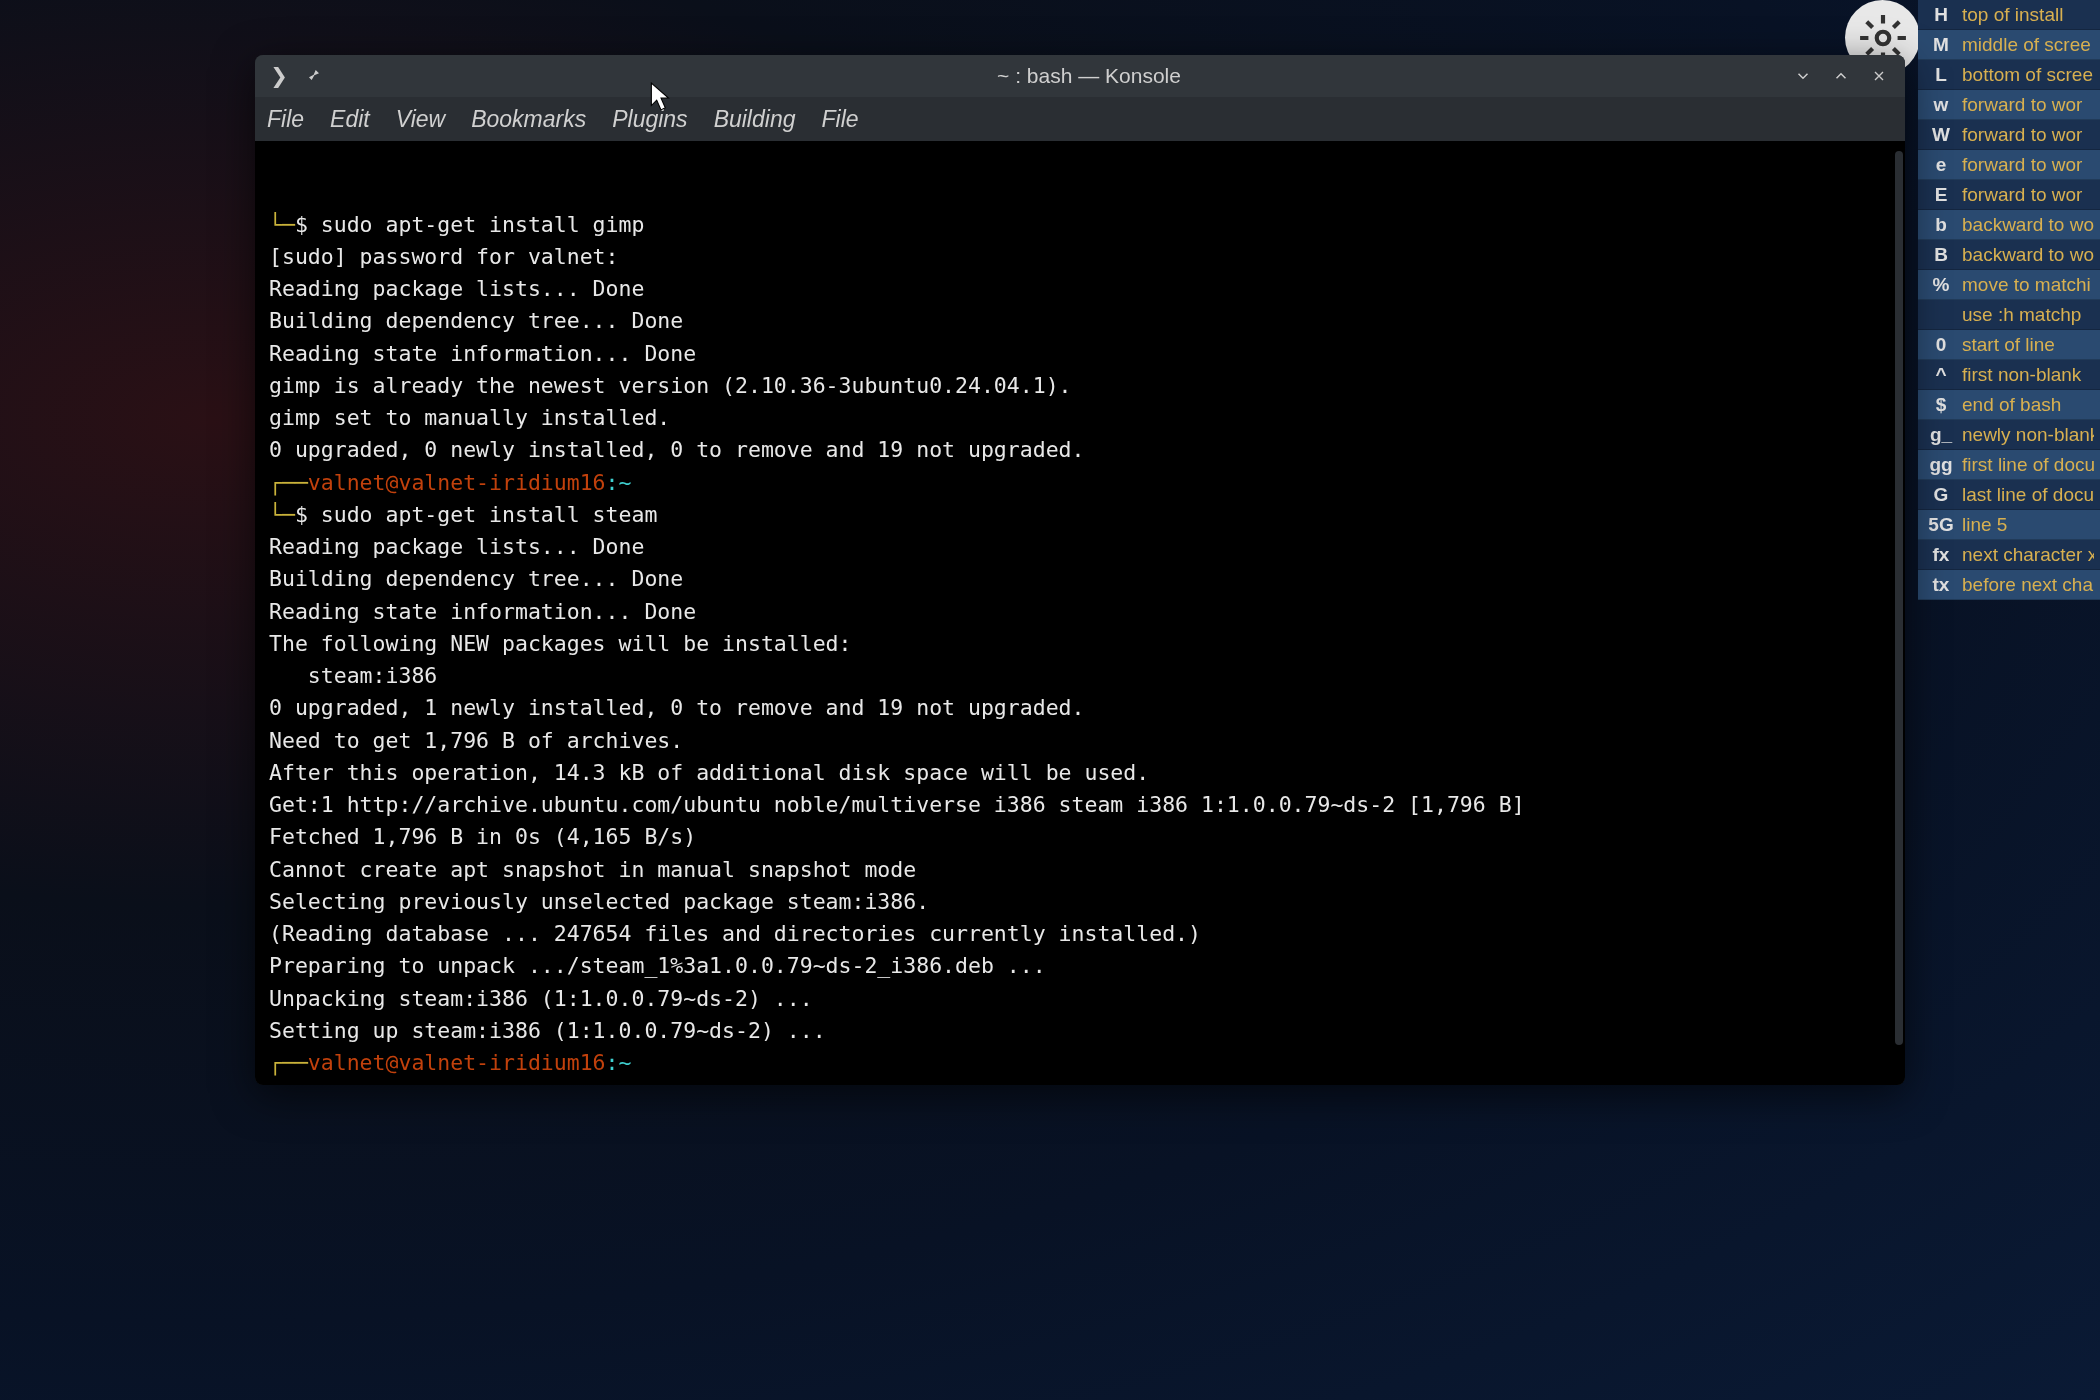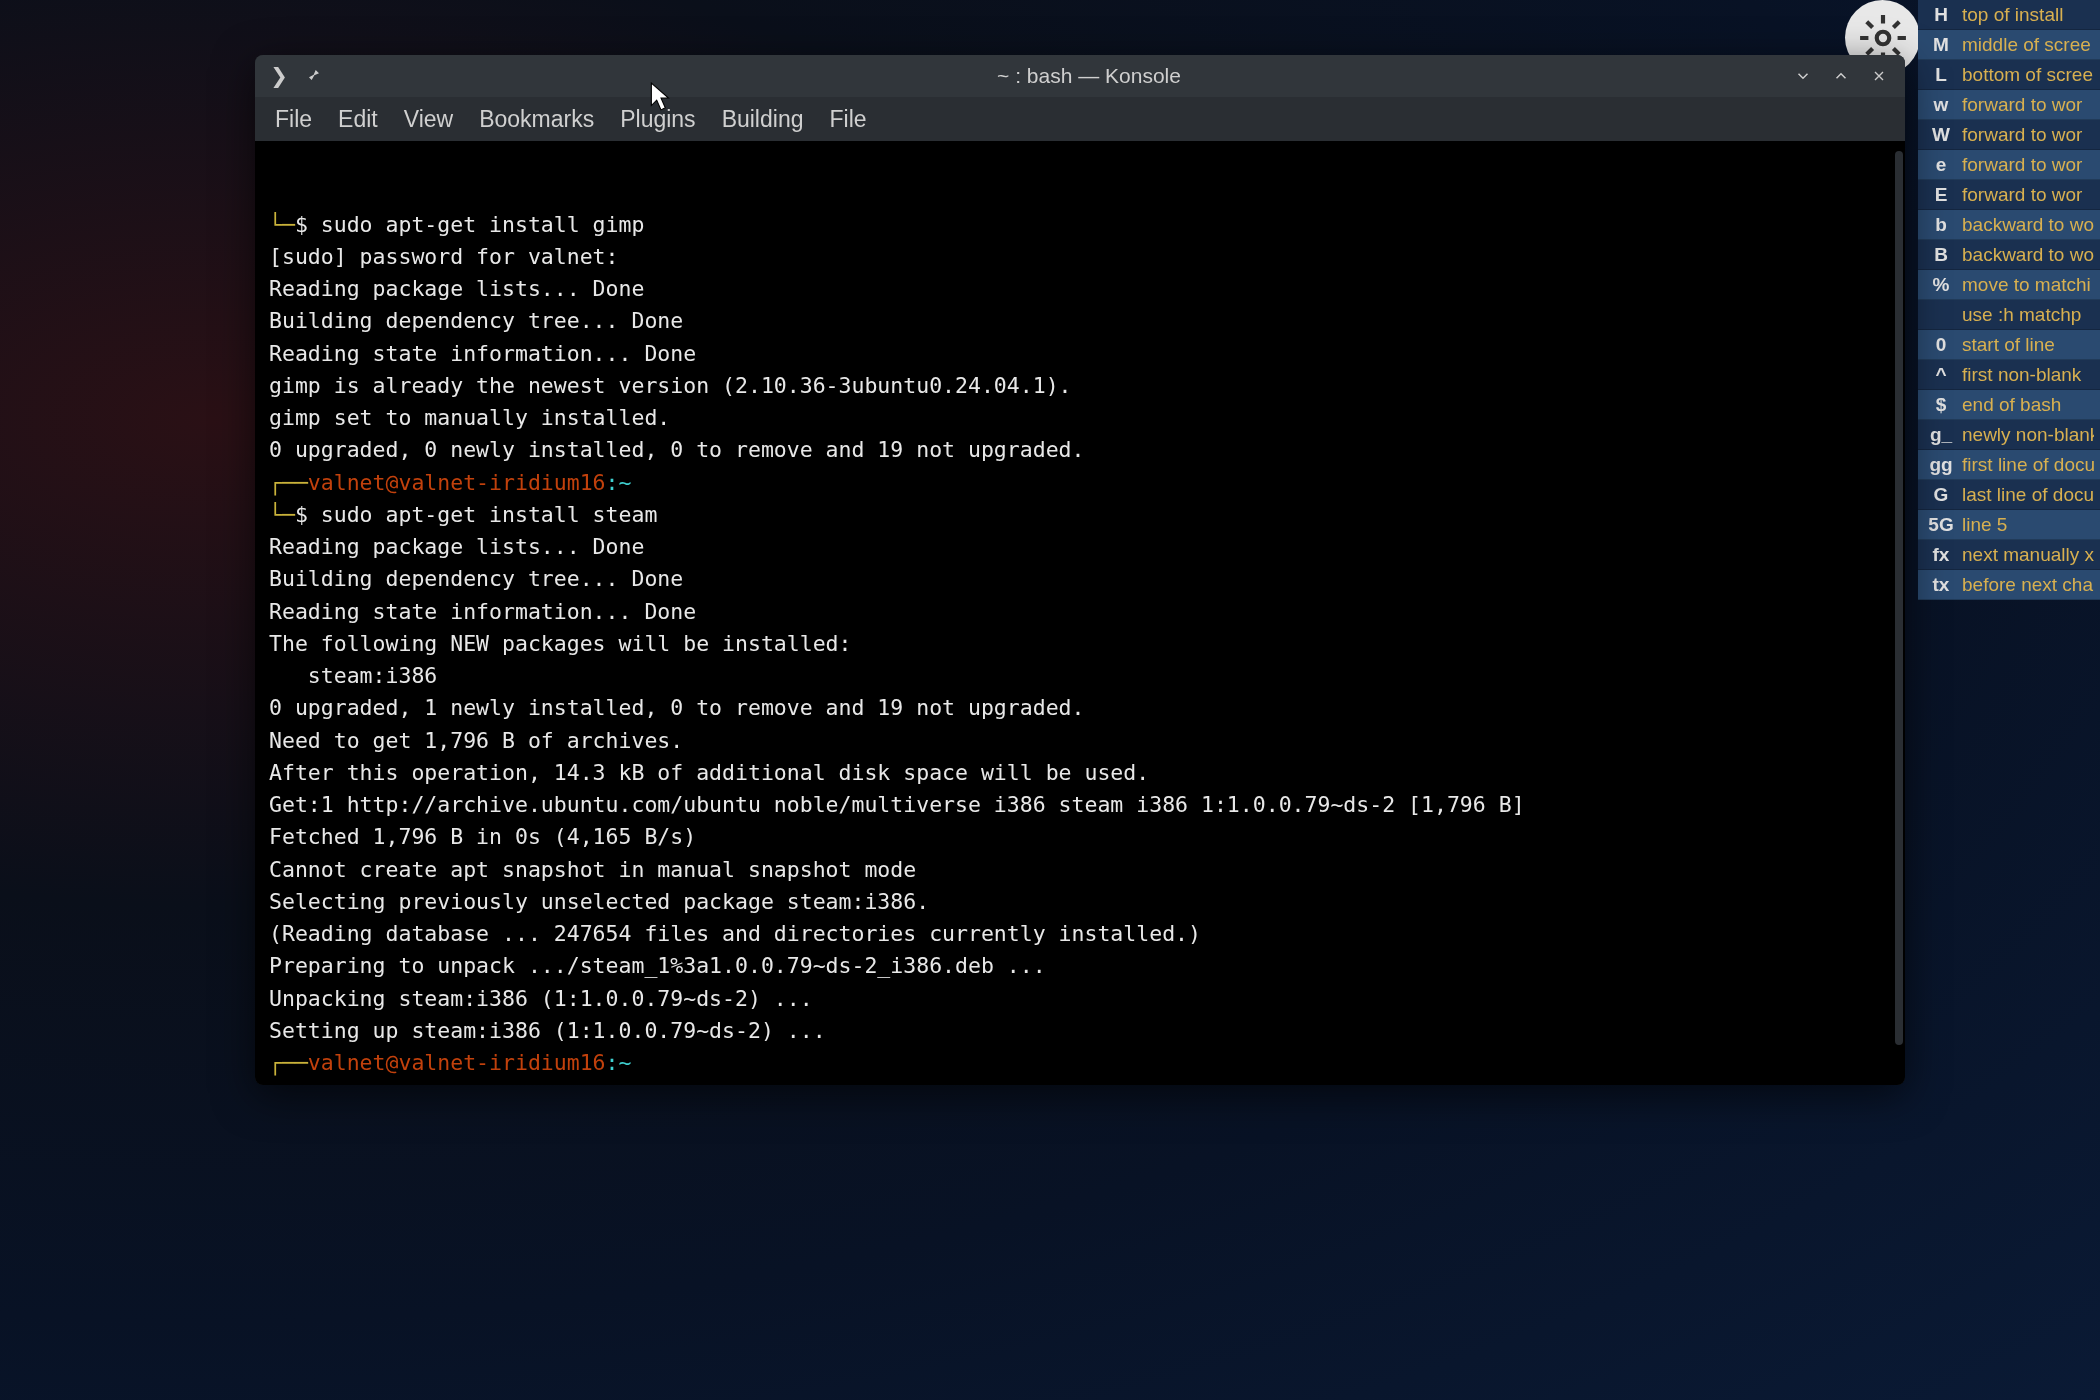--- a/index.html
+++ b/index.html
@@ -78,23 +78,24 @@
   .titlebar .tb-left { display:flex; gap:14px; padding-left:14px; align-items:center;}
   .titlebar .tb-title { position:absolute; left:18px; right:0; text-align:center; pointer-events:none;}
   .titlebar .tb-right { margin-left:auto; display:flex; gap:18px; padding-right:16px; align-items:center;}
   .tb-icon { width:20px; height:20px; display:inline-flex; align-items:center; justify-content:center; color:#ccc;}
   .menubar {
     height: 44px;
     background: #2a2e33;
     display:flex;
     align-items:center;
     gap: 26px;
-    padding: 0 20px;
+    padding: 0 12px;
     color: #d0d0d0;
     font-size: 23px;
+    font-style: italic;
   }
   .menubar span { cursor: default; }
 
   .term {
     flex: 1;
     background: #000;
     padding: 3px 14px;
     font-family: "DejaVu Sans Mono", "Menlo", monospace;
     font-size: 21.5px;
     line-height: 1.5;
@@ -198,21 +199,21 @@
     <div class="row">
       <span class="key">G</span>
       <span class="desc">last line of docu</span>
     </div>
     <div class="row alt">
       <span class="key">5G</span>
       <span class="desc">line 5</span>
     </div>
     <div class="row">
       <span class="key">fx</span>
-      <span class="desc">next manually x</span>
+      <span class="desc">next character x</span>
     </div>
     <div class="row alt">
       <span class="key">tx</span>
       <span class="desc">before next char</span>
     </div>
   </div>
 
 <div class="window">
   <div class="titlebar">
     <div class="tb-left">

